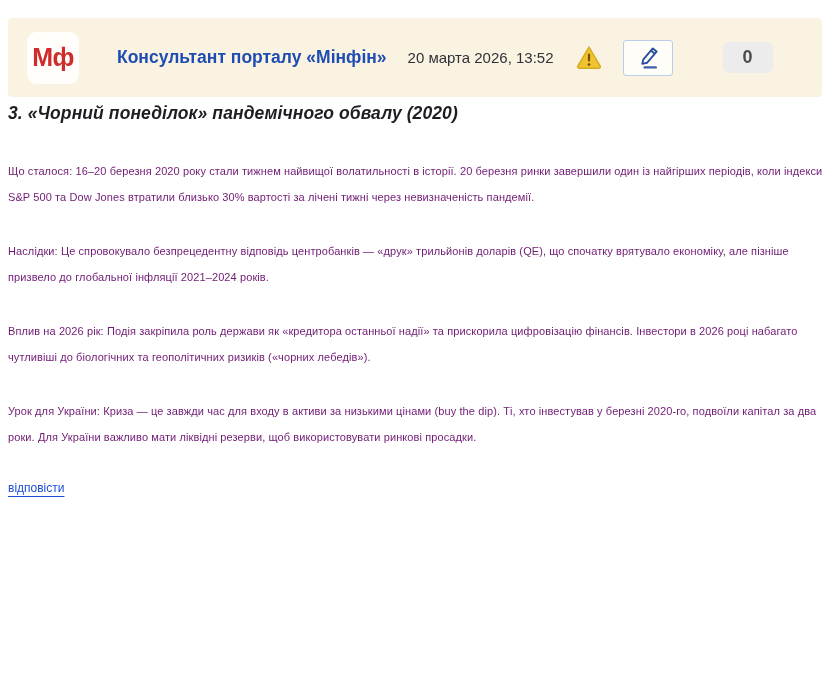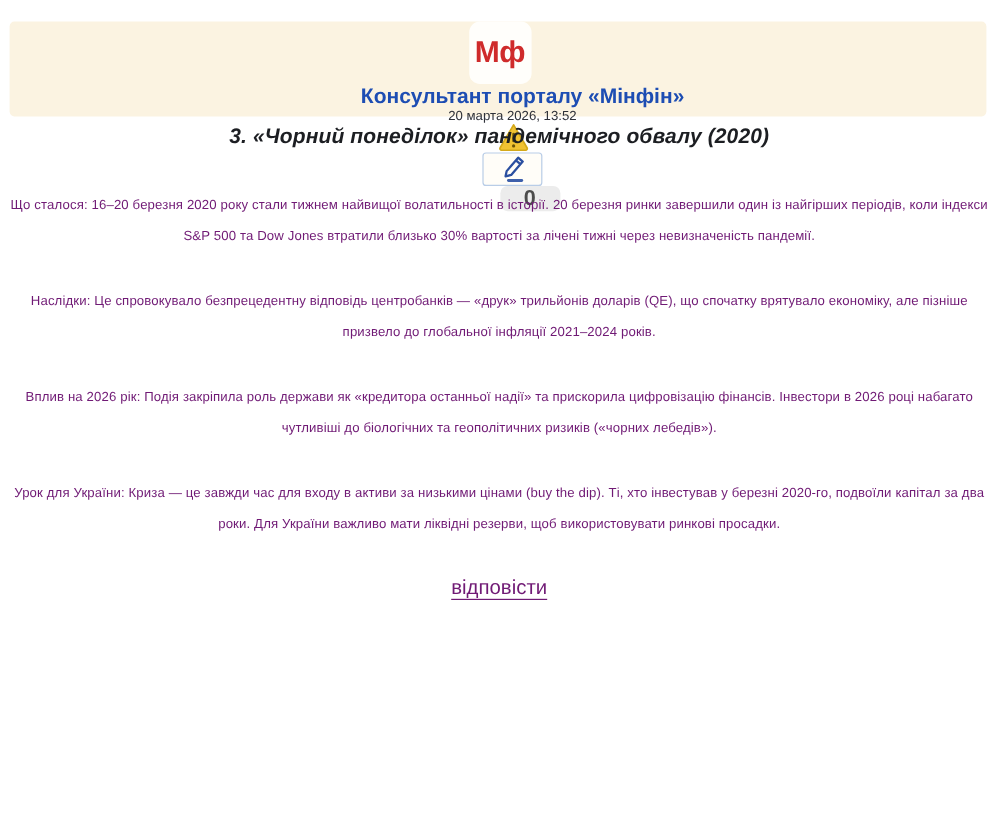--- a/index.html
+++ b/index.html
@@ -23,21 +23,20 @@
     position: absolute;
     left: 8px;
     top: 18px;
     width: 814px;
     height: 79px;
     background: #fbf3e1;
     border-radius: 4px;
     display: flex;
     align-items: center;
     padding: 0 16px 0 19px;
-    flex-direction: column;
   }
   .avatar {
     width: 52px;
     height: 52px;
     background: #fffefb;
     border-radius: 9px;
     display: flex;
     align-items: center;
     justify-content: center;
     flex: 0 0 auto;
@@ -53,21 +52,21 @@
     margin-left: 38px;
     color: #1d4db3;
     font-size: 17.5px;
     font-weight: bold;
     text-decoration: none;
     white-space: nowrap;
   }
   .timestamp {
     margin-left: 21px;
     color: #2e3138;
-    font-size: 11px;
+    font-size: 15px;
     white-space: nowrap;
   }
   .warning-wrap {
     margin-left: 22px;
     width: 27px;
     height: 25px;
     display: flex;
     align-items: center;
     justify-content: center;
     cursor: pointer;
@@ -97,42 +96,41 @@
     font-size: 18px;
     font-weight: bold;
   }
 
   
   .comment-body {
     position: absolute;
     left: 8px;
     top: 103px;
     width: 816px;
-    text-align: center;
   }
   .comment-title {
     font-size: 17.5px;
     font-weight: bold;
     font-style: italic;
     color: #1c1e22;
     margin-bottom: 34px;
     letter-spacing: 0.1px;
   }
   .comment-paragraph {
     font-size: 11px;
     line-height: 26px;
     color: #701a75;
     margin-bottom: 28px;
     letter-spacing: 0.1px;
   }
   .reply-link {
     display: inline-block;
     margin-top: 2px;
-    font-size: 17px;
-    color: #701a75;
+    font-size: 12px;
+    color: #1d4ed8;
     text-decoration: underline;
     text-underline-offset: 4px;
     cursor: pointer;
   }
 </style>
 </head>
 <body>
 
 <div class="page">
 

